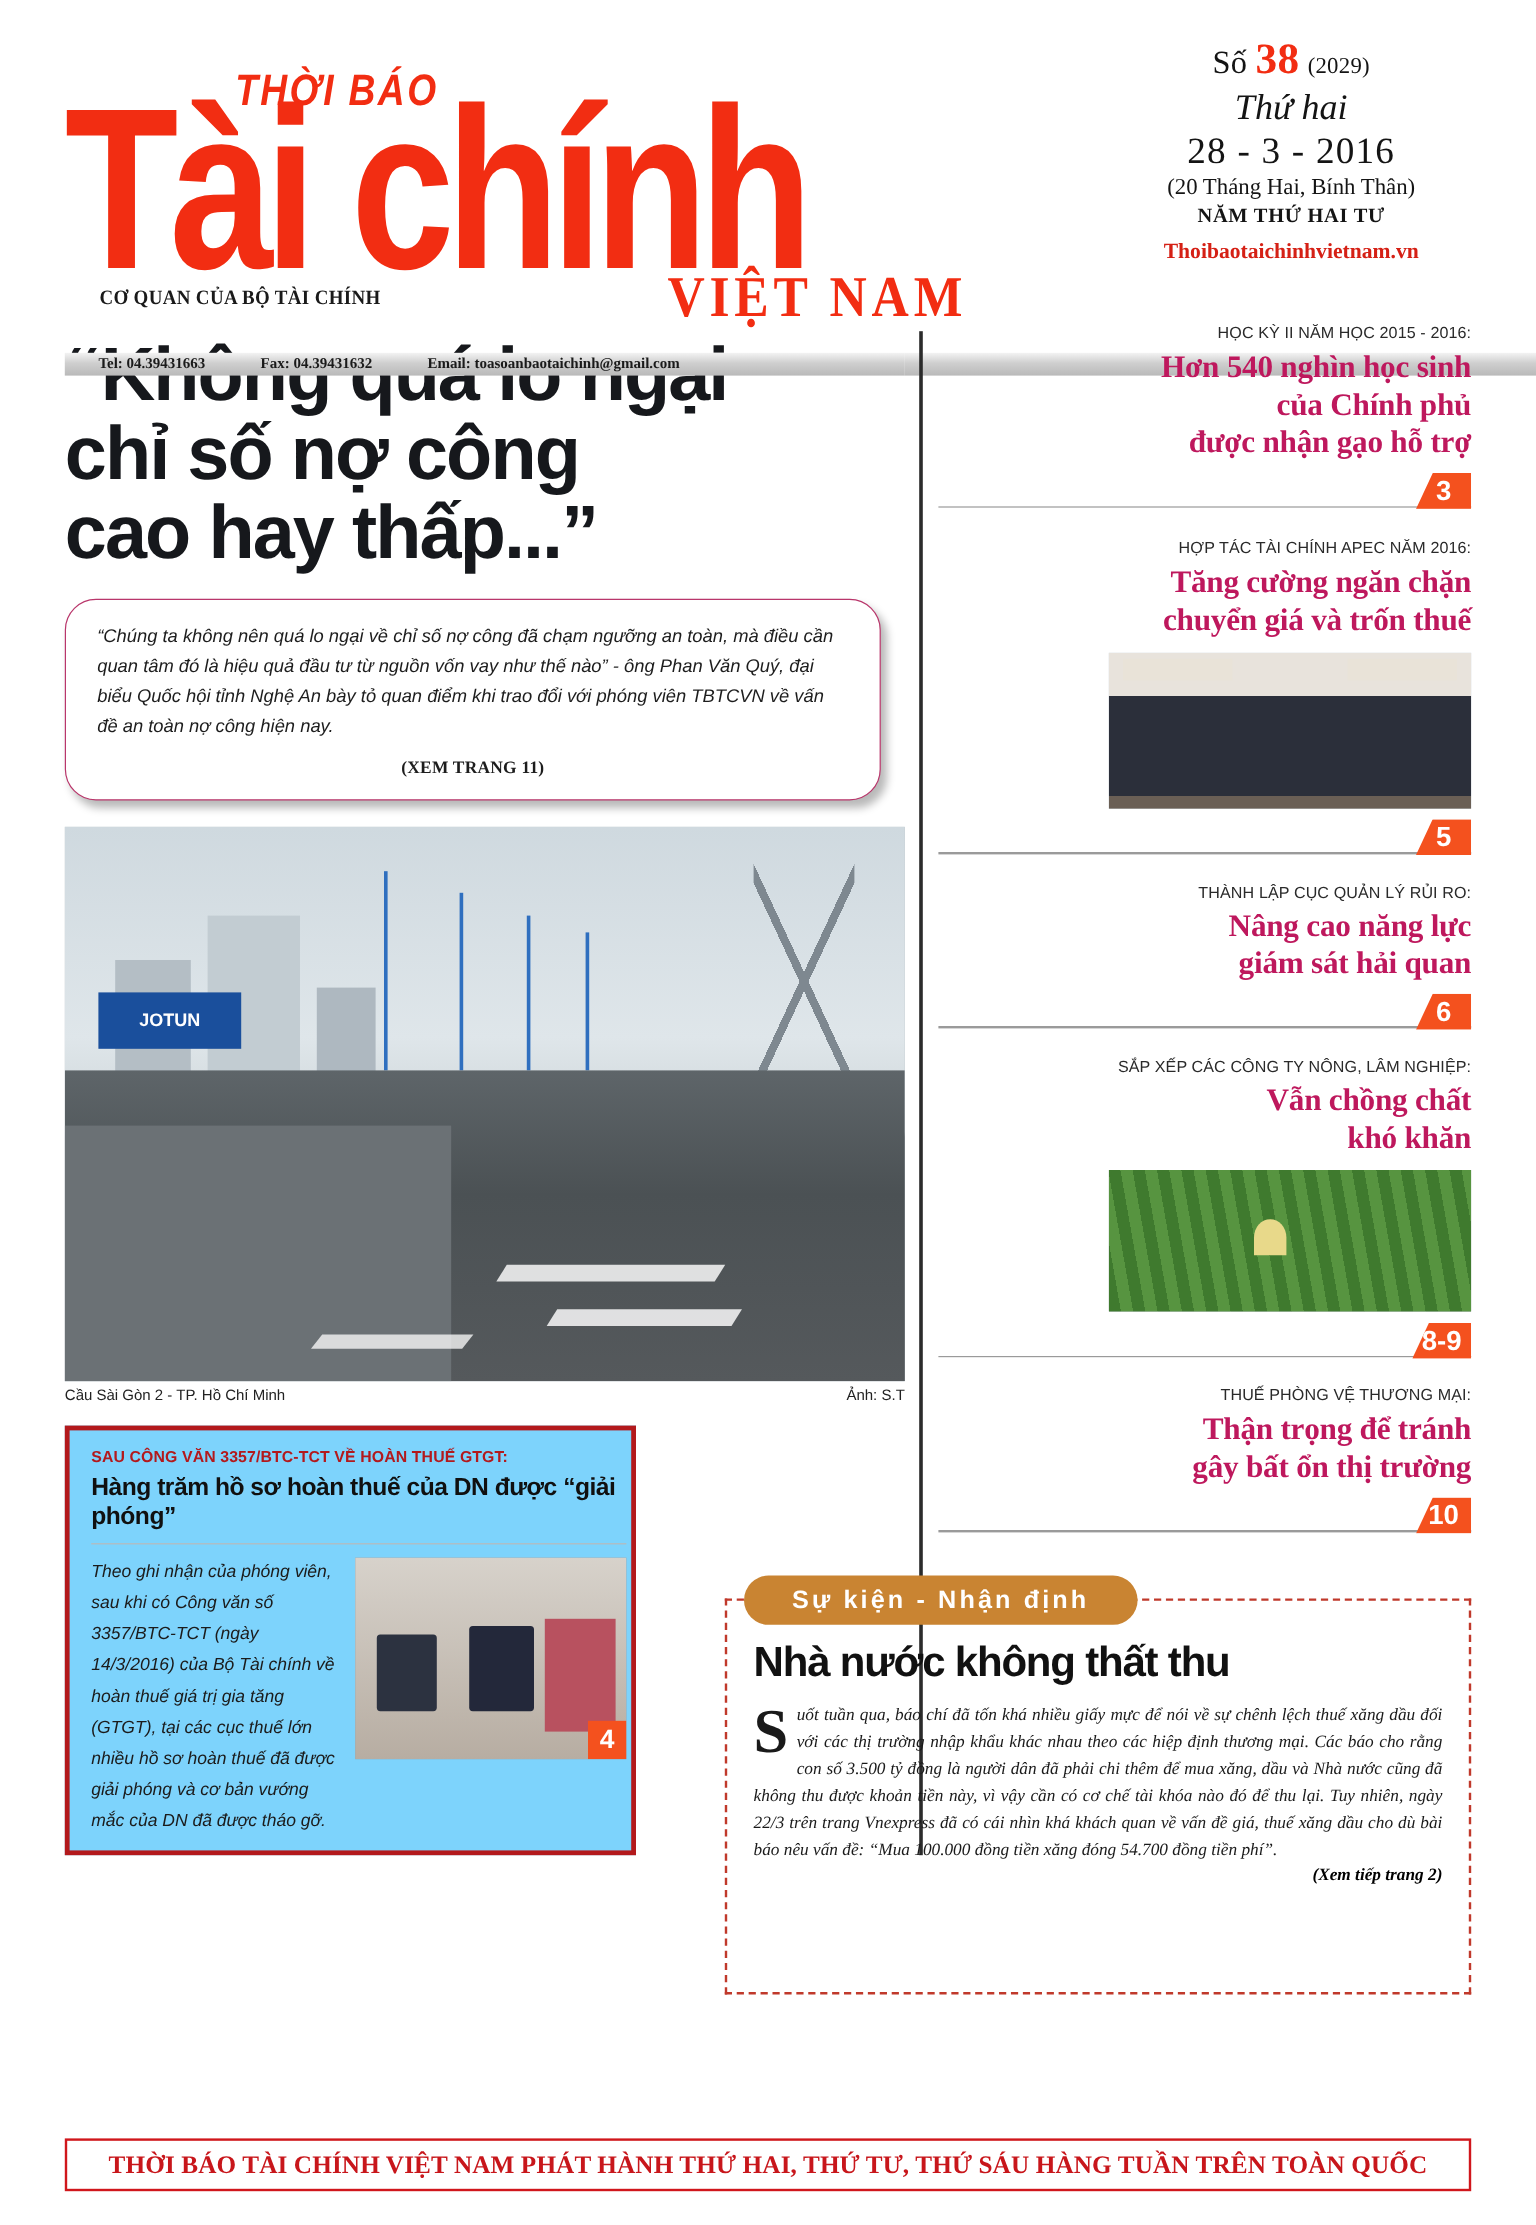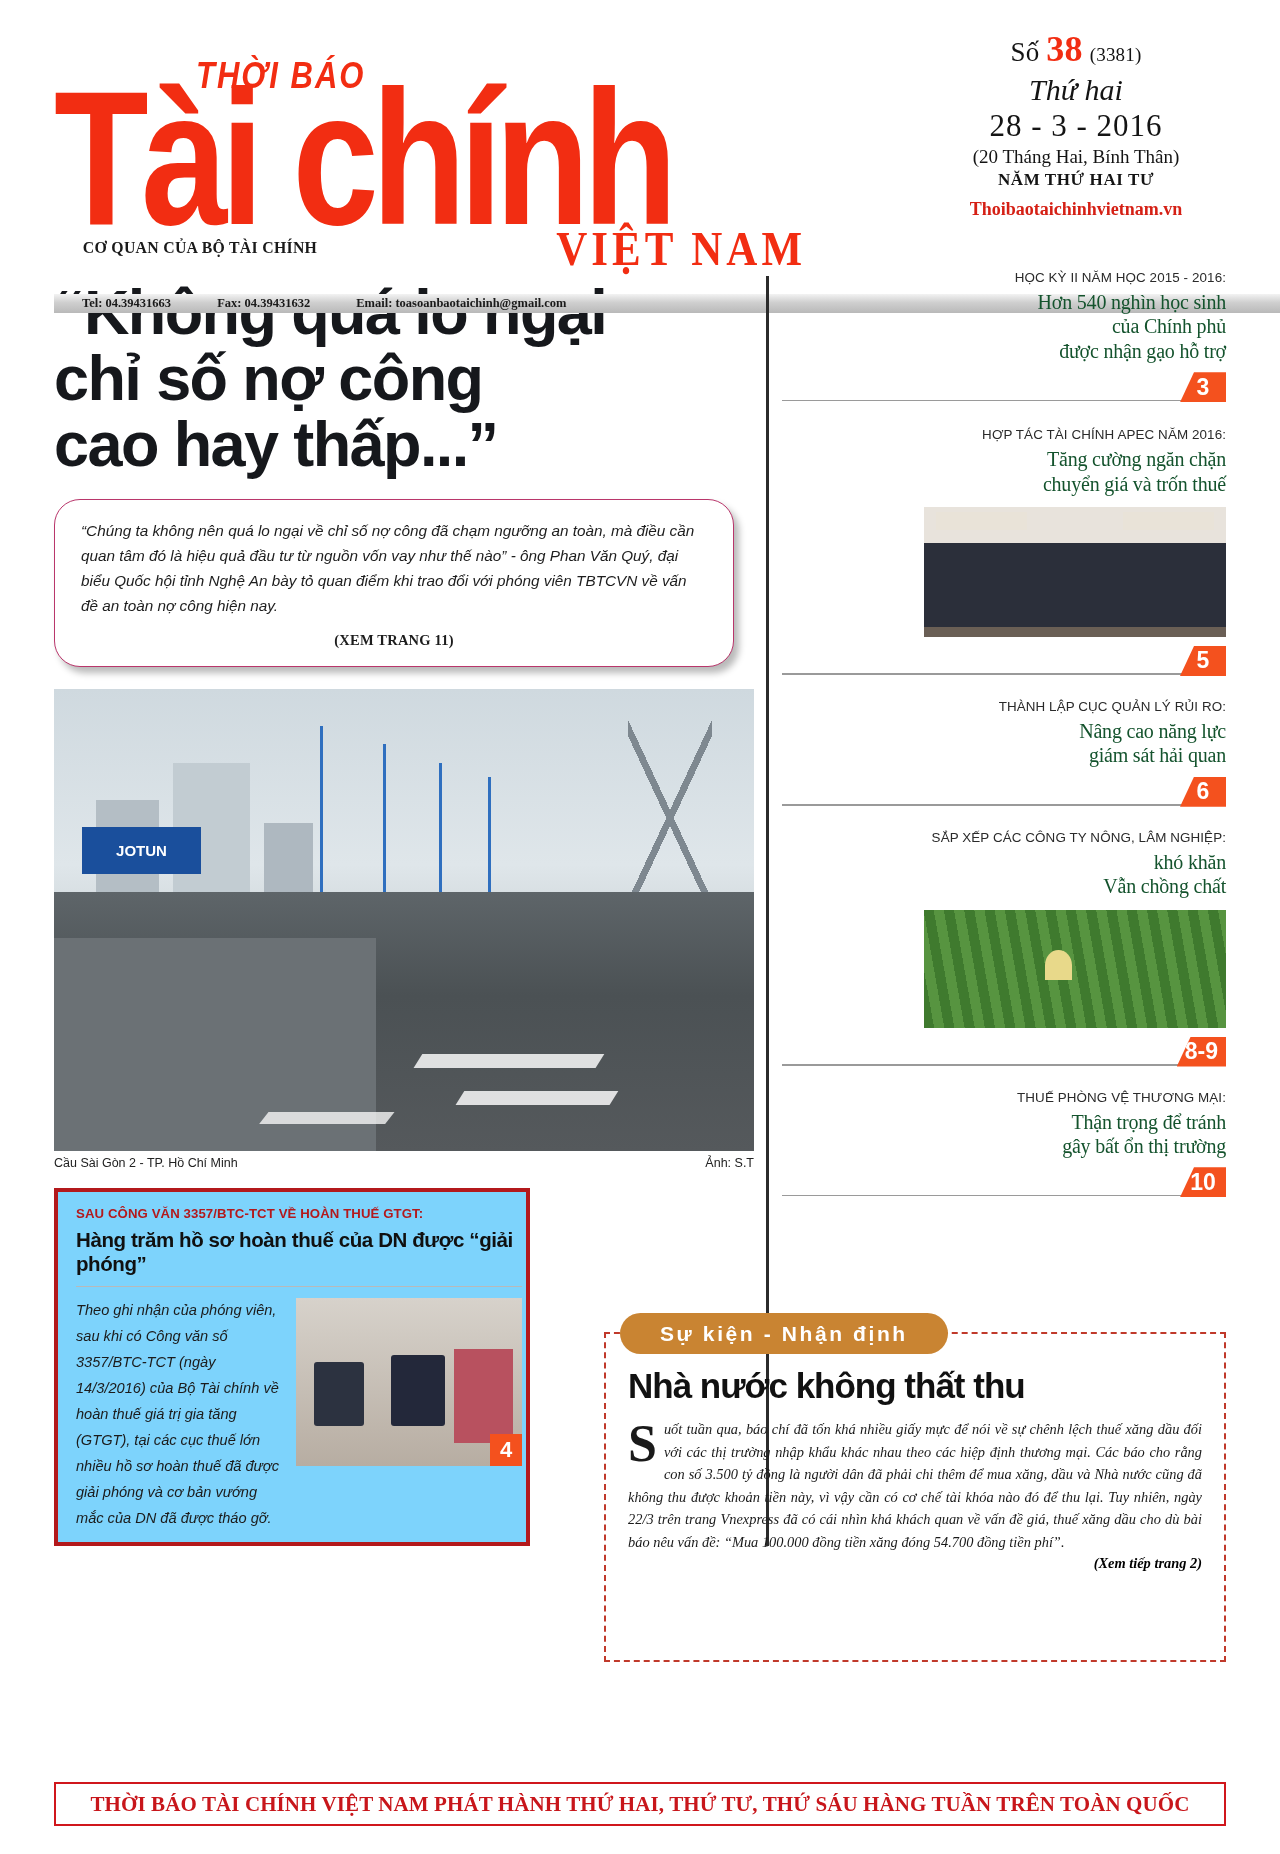--- a/index.html
+++ b/index.html
@@ -150,22 +150,22 @@
     font-weight: 700; font-size: 22px; display: flex; align-items: center; justify-content: center;
   }
 
   
   .side-item { text-align: right; padding-bottom: 2px; }
   .side-kicker {
     font-family: "Liberation Sans", sans-serif; font-size: 13.4px;
     color: #2a2a2a; letter-spacing: .1px; margin-bottom: 5px;
   }
   .side-title {
-    font-family: "Liberation Serif", serif; font-weight: 400;
-    font-size: 20px; line-height: 1.22; color: #14532d; letter-spacing: -.2px;
+    font-family: "Liberation Serif", serif; font-weight: 700;
+    font-size: 26px; line-height: 1.22; color: #be185d; letter-spacing: -.2px;
   }
   .side-photo { width: 100%; height: 130px; margin-top: 11px; position: relative; overflow: hidden; background: #c8d0d6; }
   .side-foot { position: relative; height: 30px; margin-top: 8px; }
   .side-foot .line { position: absolute; left: 0; right: 0; bottom: 0; height: 1.6px; background: #9a9a9a; }
   .side-badge {
     position: absolute; right: 0; bottom: -1px; height: 30px; min-width: 46px; padding: 0 8px;
     background: #f4511e; color: #fff;
     font-family: "Liberation Sans", sans-serif; font-weight: 700; font-size: 23px;
     display: flex; align-items: center; justify-content: center;
     clip-path: polygon(14px 0, 100% 0, 100% 100%, 0 100%);
@@ -242,21 +242,21 @@
       <div class="logo-thoibao">THỜI BÁO</div>
       <div class="logo-main">Tài chính</div>
       <div class="logo-vn">VIỆT NAM</div>
       <div class="logo-tagline">CƠ QUAN CỦA BỘ TÀI CHÍNH</div>
     </div>
 
     <div class="datebox">
       <div class="d-issue">
         <span>Số</span>
         <b>38</b>
-        <span class="paren">(3381)</span>
+        <span class="paren">(2029)</span>
       </div>
       <div class="d-weekday">Thứ hai</div>
       <div class="d-date">28 - 3 - 2016</div>
       <div class="d-lunar">(20 Tháng Hai, Bính Thân)</div>
       <div class="d-year">NĂM THỨ HAI TƯ</div>
       <div class="d-url">Thoibaotaichinhvietnam.vn</div>
     </div>
 
     <div class="contactbar">
       <span>Tel: 04.39431663</span>
@@ -363,22 +363,22 @@
         </div>
         <div class="side-foot">
           <div class="line"></div>
           <div class="side-badge">6</div>
         </div>
       </div>
 
       <div class="side-item" style="margin-top:22px;">
         <div class="side-kicker">SẮP XẾP CÁC CÔNG TY NÔNG, LÂM NGHIỆP:</div>
         <div class="side-title">
+          <div>Vẫn chồng chất</div>
           <div>khó khăn</div>
-          <div>Vẫn chồng chất</div>
         </div>
         <div class="side-photo" style="width:68%;margin-left:32%;height:118px;">
           <div class="tea"></div>
           <div style="position:absolute;left:40%;top:34%;width:9%;height:26%;background:#e8d98a;border-radius:50% 50% 0 0;"></div>
         </div>
         <div class="side-foot">
           <div class="line"></div>
           <div class="side-badge">8-9</div>
         </div>
       </div>

